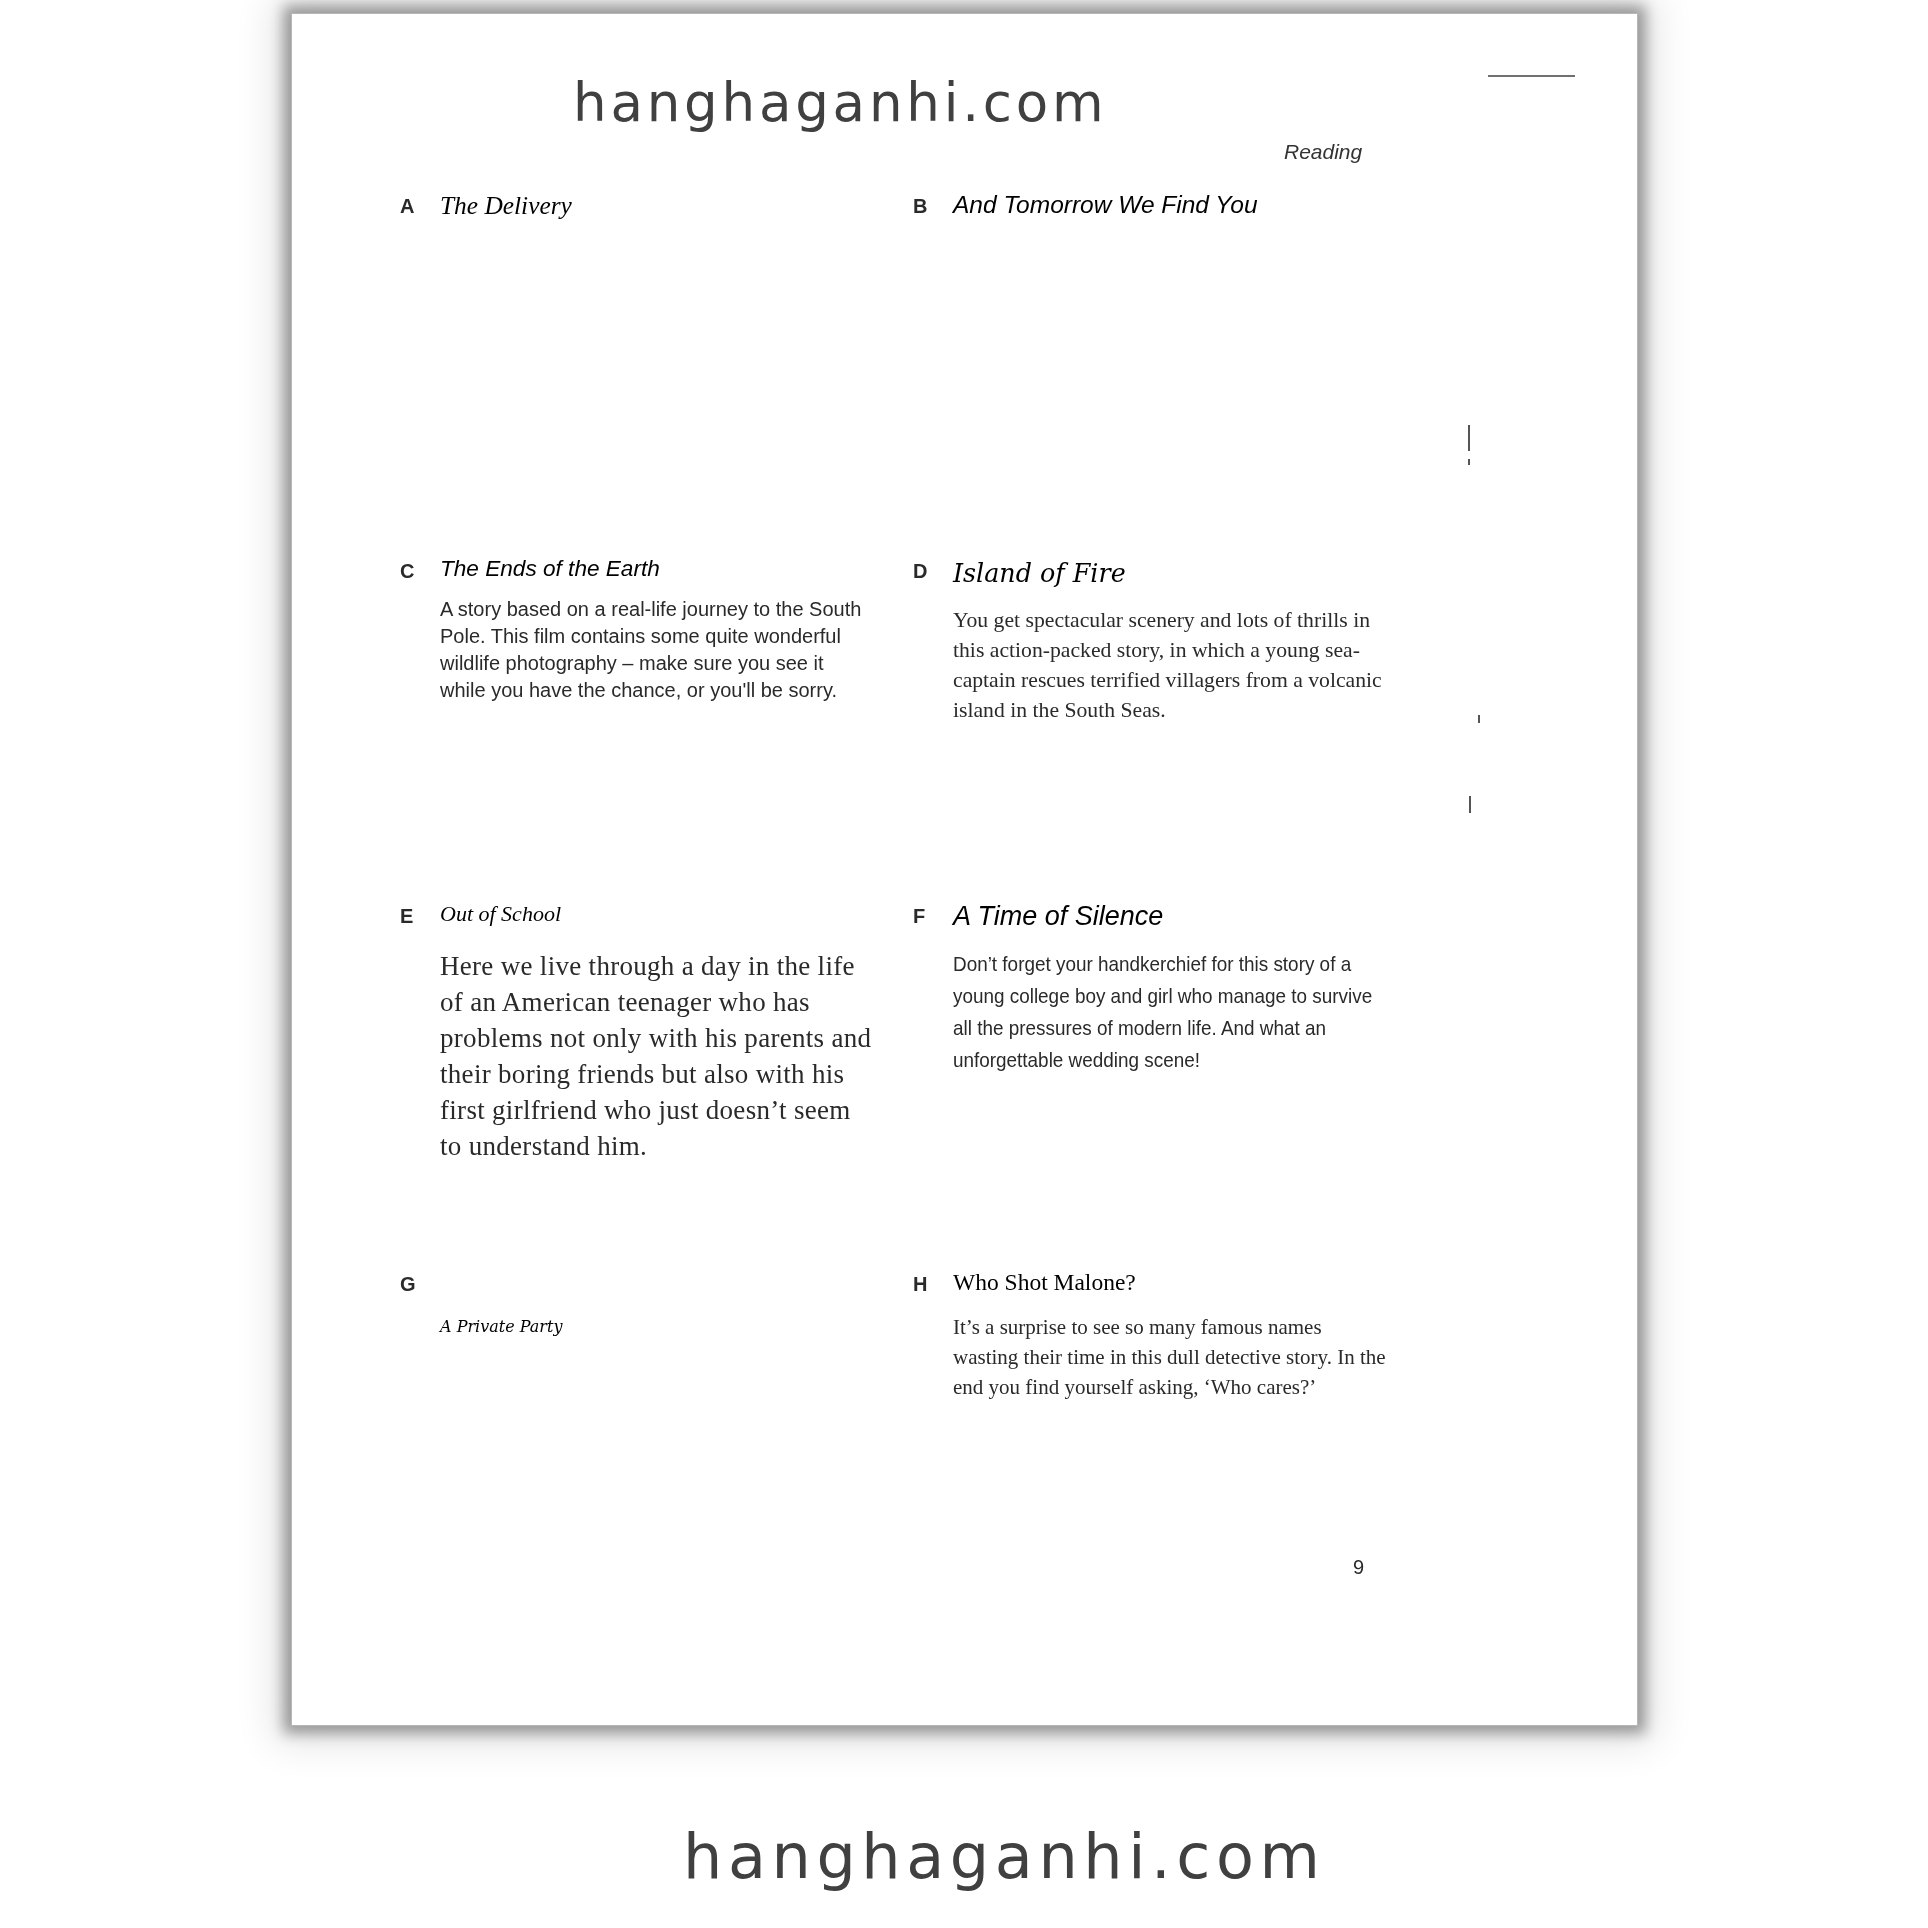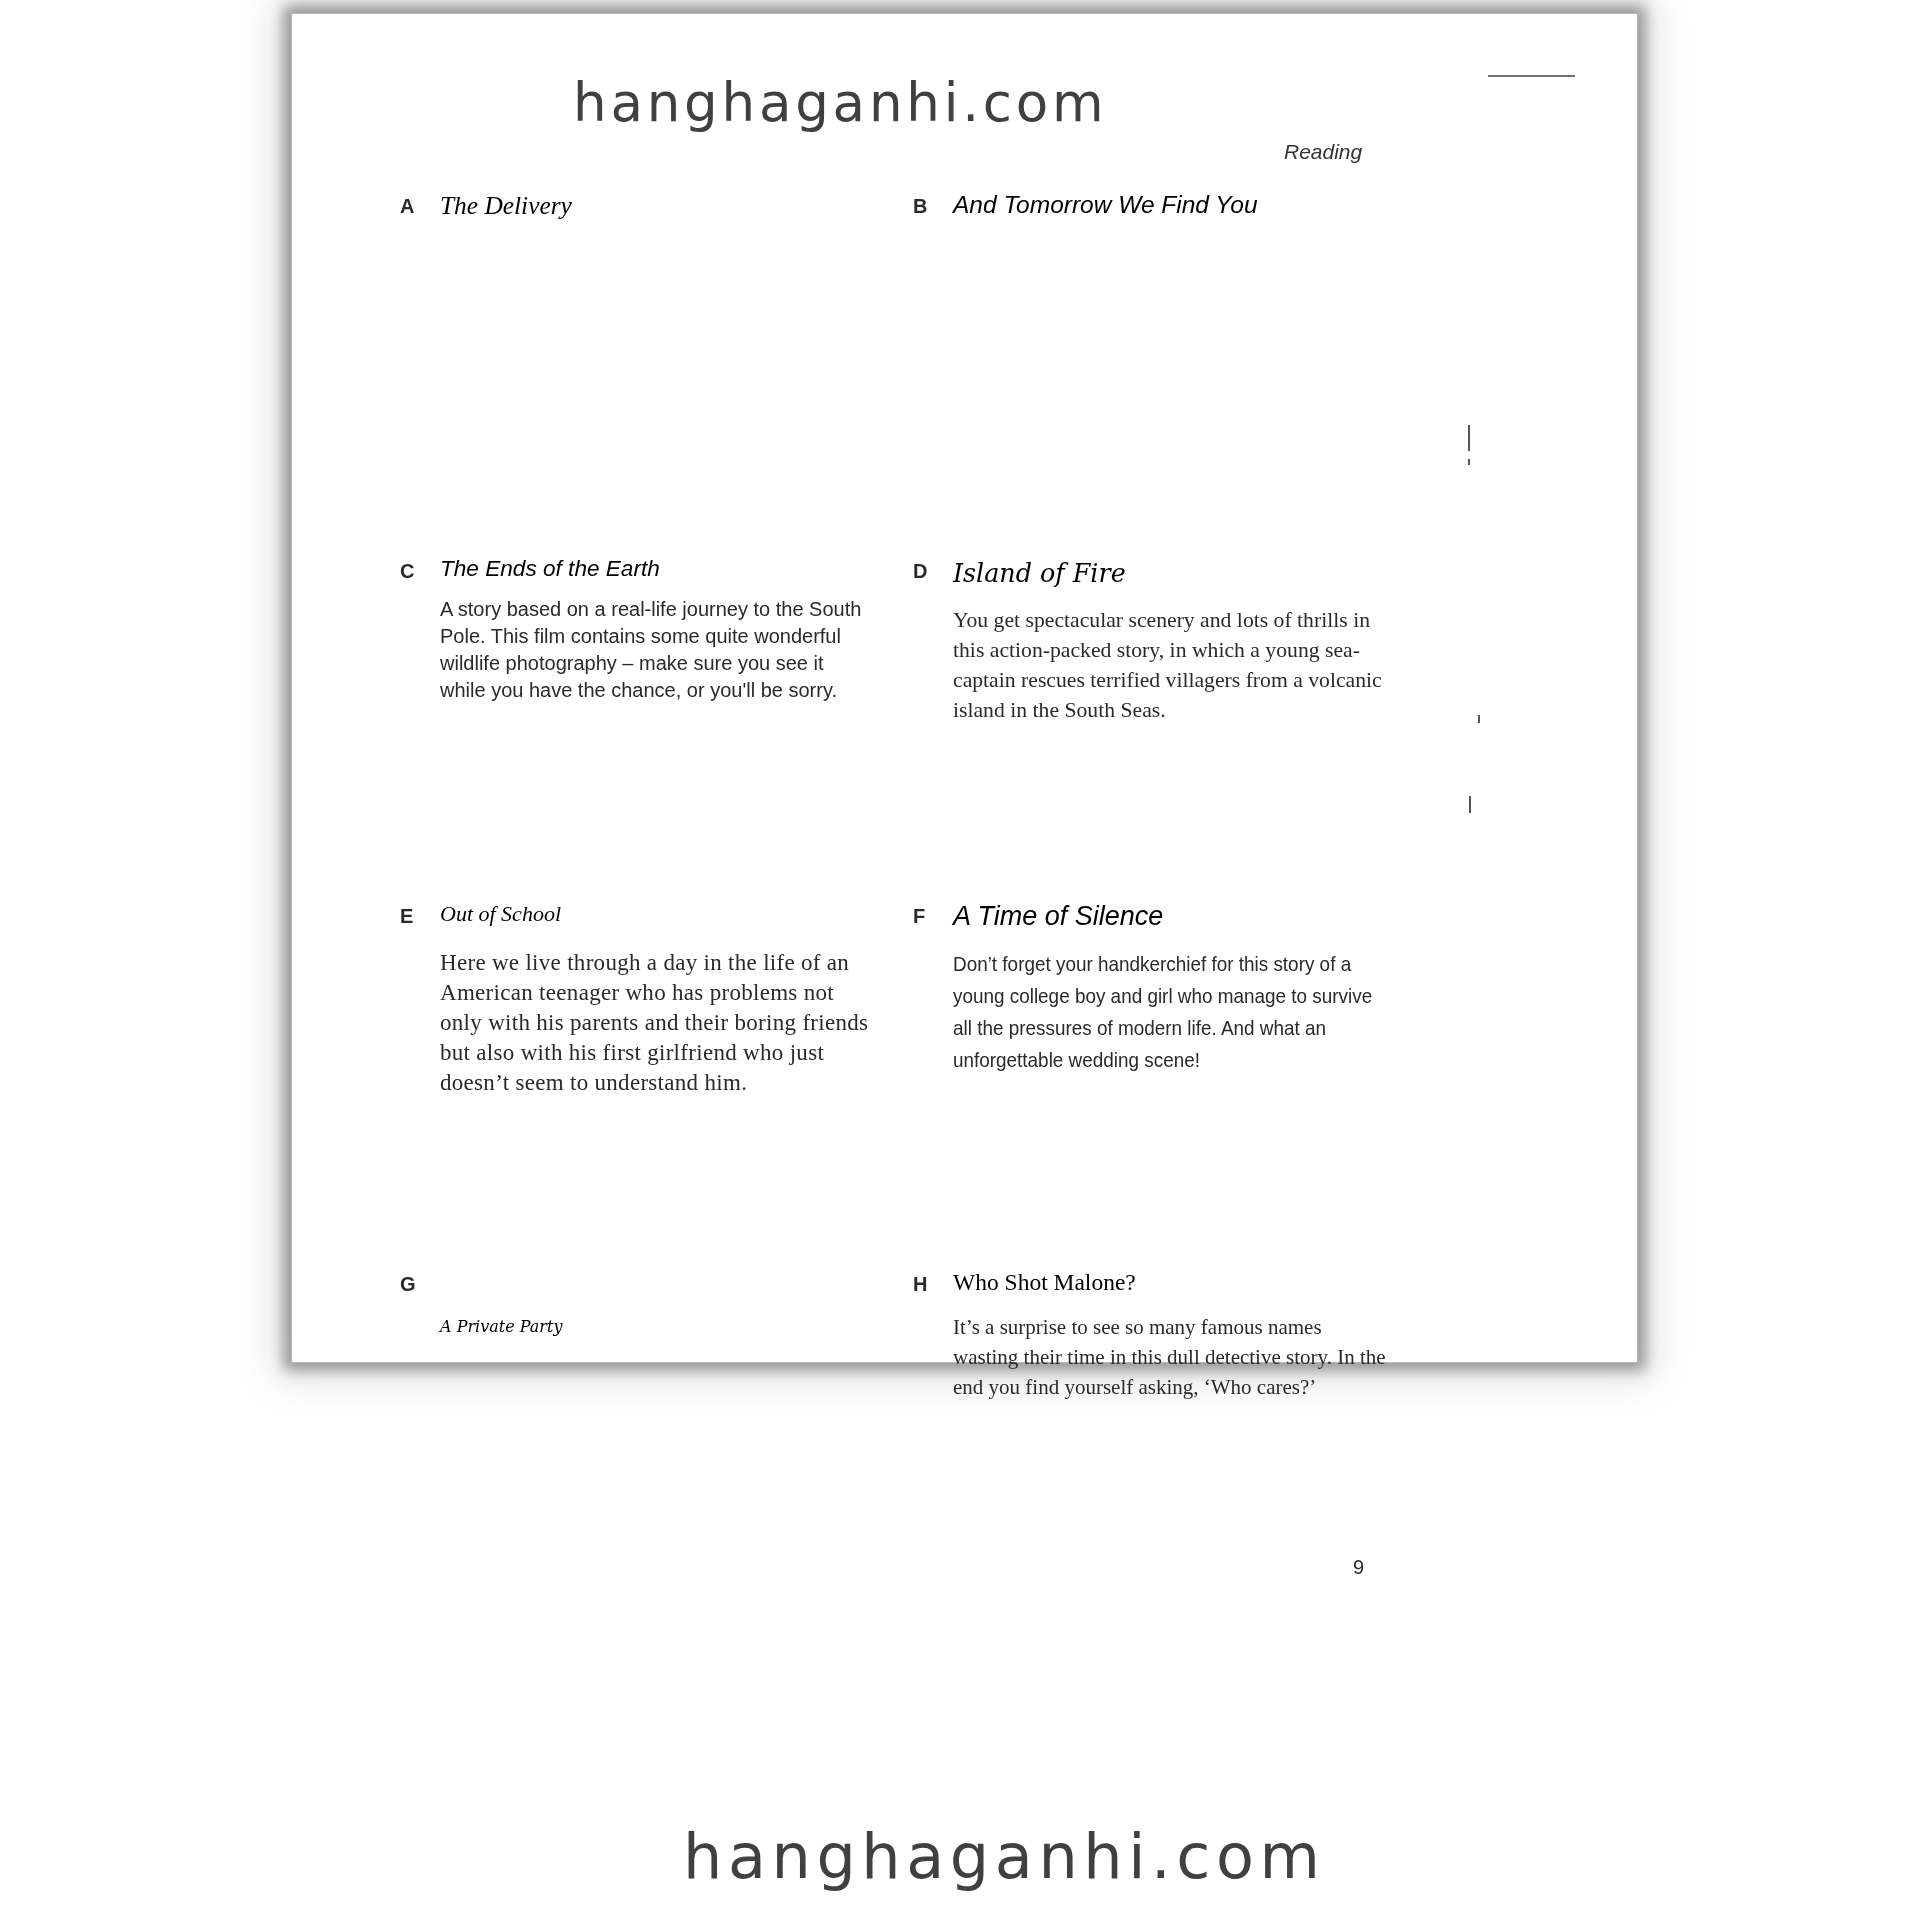--- a/index.html
+++ b/index.html
@@ -14,21 +14,21 @@
       position: relative;
       width: 1928px;
       height: 1928px;
       background: #ffffff;
     }
     .page {
       position: absolute;
       left: 292px;
       top: 14px;
       width: 1345px;
-      height: 1348px;
+      height: 1711px;
       background: #ffffff;
       box-shadow: 0 0 0 0.9px #b8b8b8, 0 0 13px 9.4px rgba(0,0,0,0.35), 0 0 38px 17px rgba(0,0,0,0.12);
     }
     .watermark {
       position: absolute;
       font-family: "DejaVu Sans", sans-serif;
       color: #404040;
       font-weight: 400;
       white-space: nowrap;
     }
@@ -94,21 +94,21 @@
     .sans-univers .title { font-family: "Liberation Sans", sans-serif; font-style: italic; font-size: 24.5px; }
     .sans-univers .body { font-family: "Liberation Sans", sans-serif; font-size: 20px; line-height: 30px; top: 45px; letter-spacing: 0.3px; }
 
     .sans-helv .title { font-family: "Liberation Sans", sans-serif; font-style: italic; font-size: 22.6px; }
     .sans-helv .body { font-family: "Liberation Sans", sans-serif; font-size: 20px; line-height: 27px; top: 40px; }
 
     .serif-book .title { font-family: "DejaVu Serif", serif; font-style: italic; font-size: 25.4px; top: 1.9px; }
     .serif-book .body { font-family: "Liberation Serif", serif; font-size: 21.7px; line-height: 30px; top: 49px; }
 
     .serif-garamond .title { font-family: "Liberation Serif", serif; font-style: italic; font-size: 22px; }
-    .serif-garamond .body { font-family: "Liberation Serif", serif; font-size: 23px; line-height: 30px; top: 47px; letter-spacing: 0.3px; }
+    .serif-garamond .body { font-family: "Liberation Serif", serif; font-size: 27px; line-height: 36px; top: 47px; letter-spacing: 0.3px; }
 
     .sans-cond .title { font-family: "Liberation Sans", sans-serif; font-style: italic; font-size: 27px; }
     .sans-cond .body { font-family: "Liberation Sans", sans-serif; font-size: 21px; line-height: 32px; top: 47px; transform: scaleX(0.9); transform-origin: left top; width: 480px; }
 
     .serif-palatino .title { font-family: "DejaVu Serif", serif; font-style: italic; font-size: 16px; margin-top: 48px; }
     .serif-palatino .body { font-family: "DejaVu Serif", serif; font-size: 20px; line-height: 30px; top: 45px; }
 
     .serif-sabon .title { font-family: "Liberation Serif", serif; font-style: normal; font-size: 23.5px; }
     .serif-sabon .body { font-family: "Liberation Serif", serif; font-size: 21px; line-height: 30px; top: 43px; }
 

